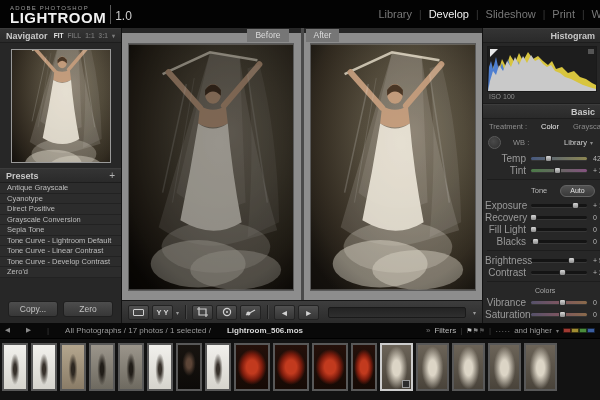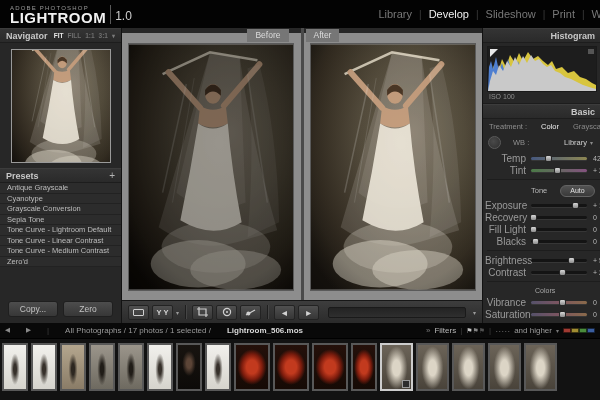--- a/index.html
+++ b/index.html
@@ -204,25 +204,26 @@
             <use href="#scene"></use>
           </svg>
       </div>
       <div class="panel-header" style="justify-content:space-between">
         <span>Presets</span>
         <span class="plus">+</span>
       </div>
       <div class="preset-list" id="preset-list">
           <div class="preset-item">Antique Grayscale</div>
           <div class="preset-item">Cyanotype</div>
+          <div class="preset-item">Direct Positive</div>
           <div class="preset-item">Grayscale Conversion</div>
           <div class="preset-item">Sepia Tone</div>
           <div class="preset-item">Tone Curve - Lightroom Default</div>
           <div class="preset-item">Tone Curve - Linear Contrast</div>
-          <div class="preset-item">Tone Curve - Medium Contrast</div>
+          <div class="preset-item">Tone Curve - Develop Contrast</div>
           <div class="preset-item">Zero'd</div>
         </div>
       <div class="left-buttons">
         <button class="panel-btn">Copy...</button>
         <button class="panel-btn">Zero</button>
       </div>
     </aside>
 
     <section class="center">
       <div class="canvas">

